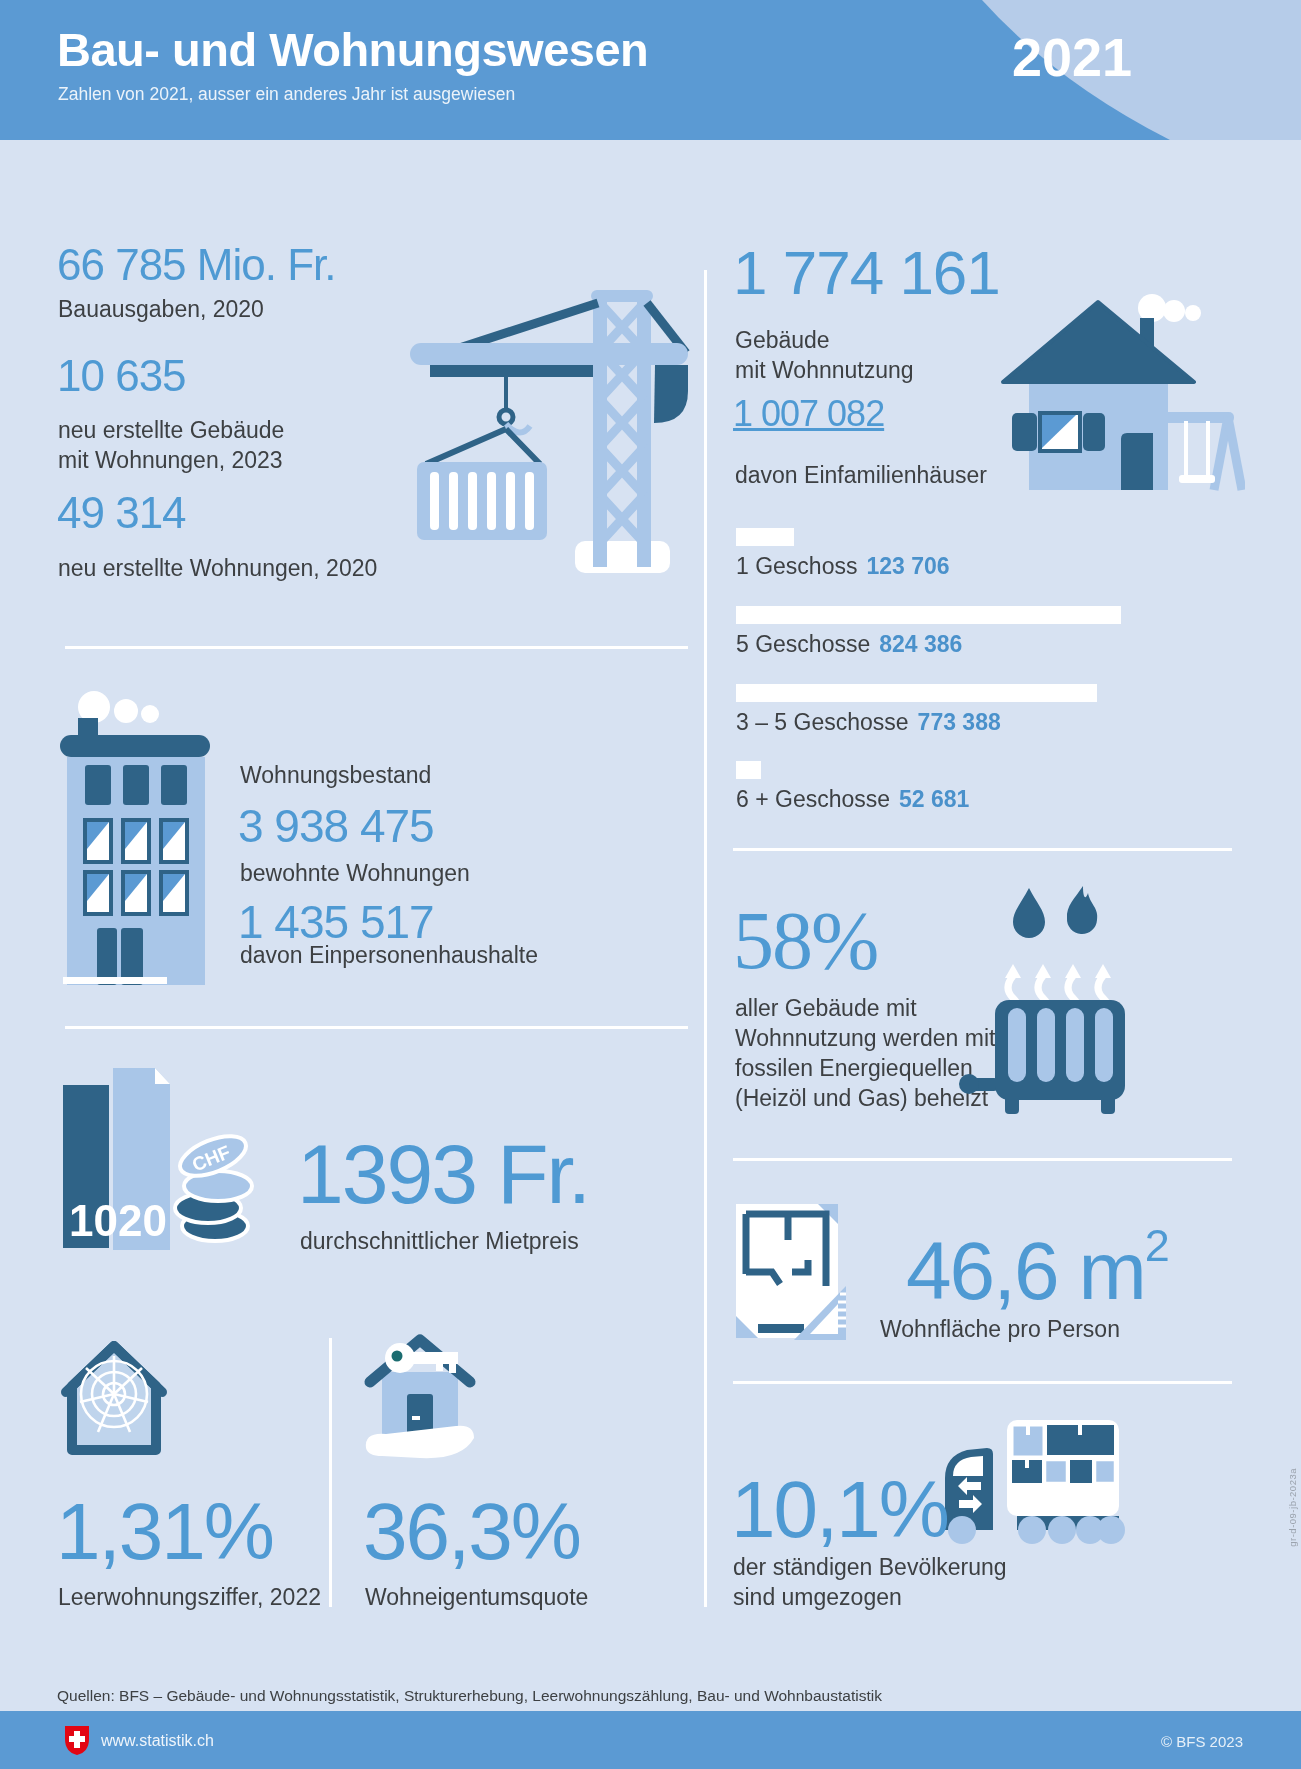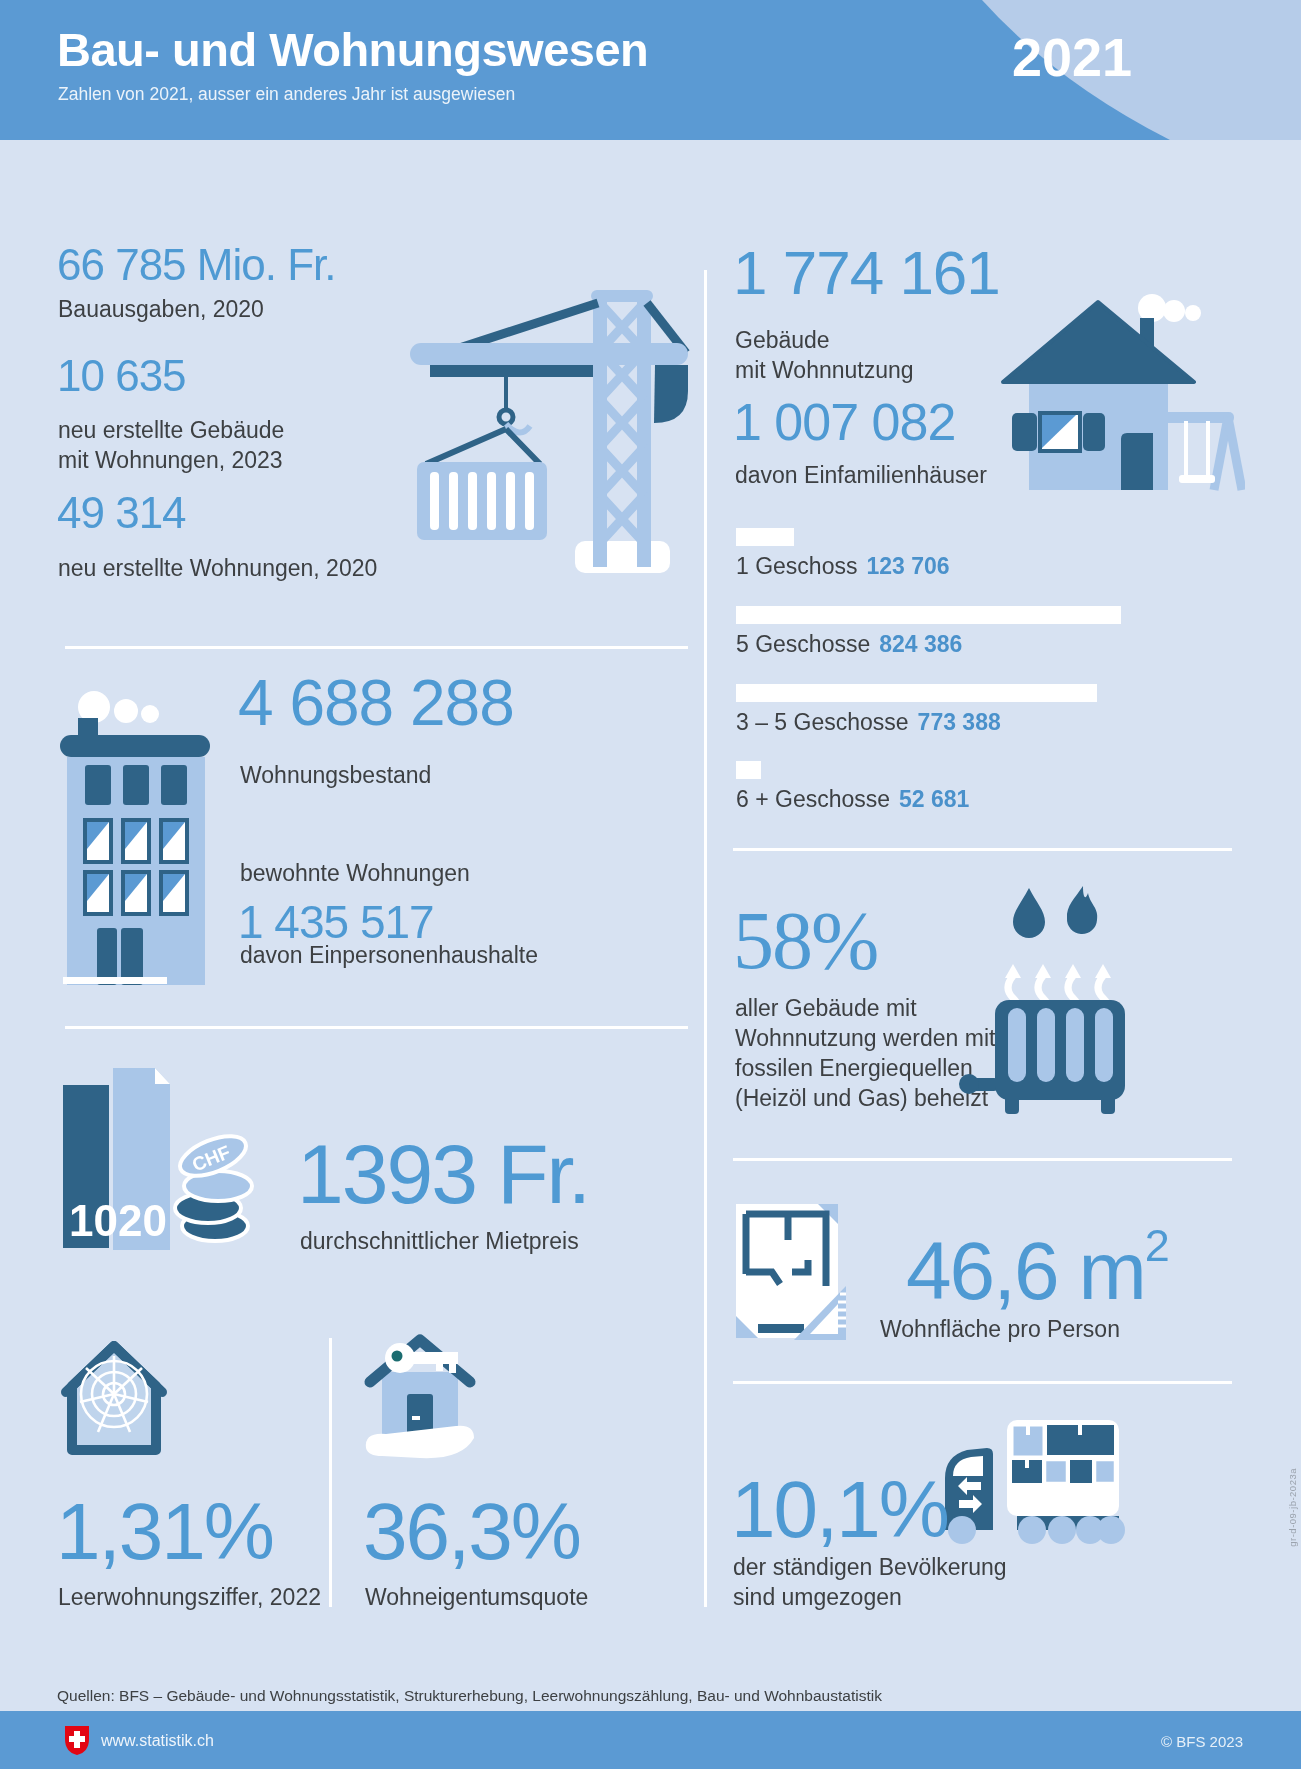--- a/index.html
+++ b/index.html
@@ -9,21 +9,21 @@
   
   .header{position:absolute;left:0;top:0;width:1301px;height:140px;background:#5b9ad3;}
   .header-corner{position:absolute;right:0;top:0;}
   .header-title{position:absolute;left:57px;top:22px;font-size:47px;font-weight:bold;color:#fff;letter-spacing:-0.5px;}
   .header-sub{position:absolute;left:58px;top:84px;font-size:17.5px;color:rgba(255,255,255,0.88);}
   .header-year{position:absolute;left:1012px;top:26px;font-size:54px;font-weight:bold;color:#fff;}
 
   
   .num{position:absolute;color:#4f9ad3;letter-spacing:-1px;line-height:1.05;white-space:nowrap;}
   .lbl{position:absolute;color:#3d4043;font-size:23px;line-height:30px;white-space:pre-line;}
-  .fs44{font-size:44px;} .fs46{font-size:46px;} .fs52{font-size:52px;} .fs62{font-size:62px;}
+  .fs44{font-size:44px;} .fs46{font-size:46px;} .fs52{font-size:36px;text-decoration:underline;} .fs62{font-size:62px;}
   .fs64{font-size:64px;} .fs80{font-size:80px;letter-spacing:-2px;}
   .fs82{font-size:82px;letter-spacing:-2px;} .fs84{font-size:84px;letter-spacing:-2px;}
   .sup{font-size:45px;vertical-align:38px;letter-spacing:0;}
 
   
   .hdiv{position:absolute;height:3px;background:#fff;}
   .vdiv{position:absolute;width:3px;background:#fff;}
 
   
   .bar-row{position:absolute;left:736px;}
@@ -130,23 +130,23 @@
         <path d="M39,194 h22 l-22,27 z"></path>
           <path d="M77,194 h22 l-22,27 z"></path>
           <path d="M115,194 h22 l-22,27 z"></path>
       </g>
     </g>
     <rect x="49" y="248" width="20" height="57" rx="3" fill="#2f6387"></rect>
     <rect x="73" y="248" width="22" height="57" rx="3" fill="#2f6387"></rect>
     <rect x="15" y="297" width="104" height="7" fill="#fff"></rect>
   </svg>
 
-  <div class="num fs64" style="left:238px;top:670px;">4 688 288</div>
   <div class="lbl" style="left:240px;top:760px;">Wohnungsbestand</div>
 
+  <div class="num fs46" style="left:238px;top:802px;">3 938 475</div>
   <div class="lbl" style="left:240px;top:858px;">bewohnte Wohnungen</div>
 
   <div class="num fs46" style="left:238px;top:898px;">1 435 517</div>
   <div class="lbl" style="left:240px;top:940px;">davon Einpersonenhaushalte</div>
 
   <svg class="icon" style="left:55px;top:1058px;" width="215" height="196" viewBox="0 0 215 196">
     <rect x="8" y="27" width="46" height="163" fill="#2f6387"></rect>
     <path d="M58,10 L100,10 L115,26 L115,192 L58,192 Z" fill="#a9c6e8"></path>
     <path d="M100,10 L115,26 L100,26 Z" fill="#fff"></path>
     <text x="14" y="178" font-size="44" font-weight="bold" fill="#fff">10</text>

